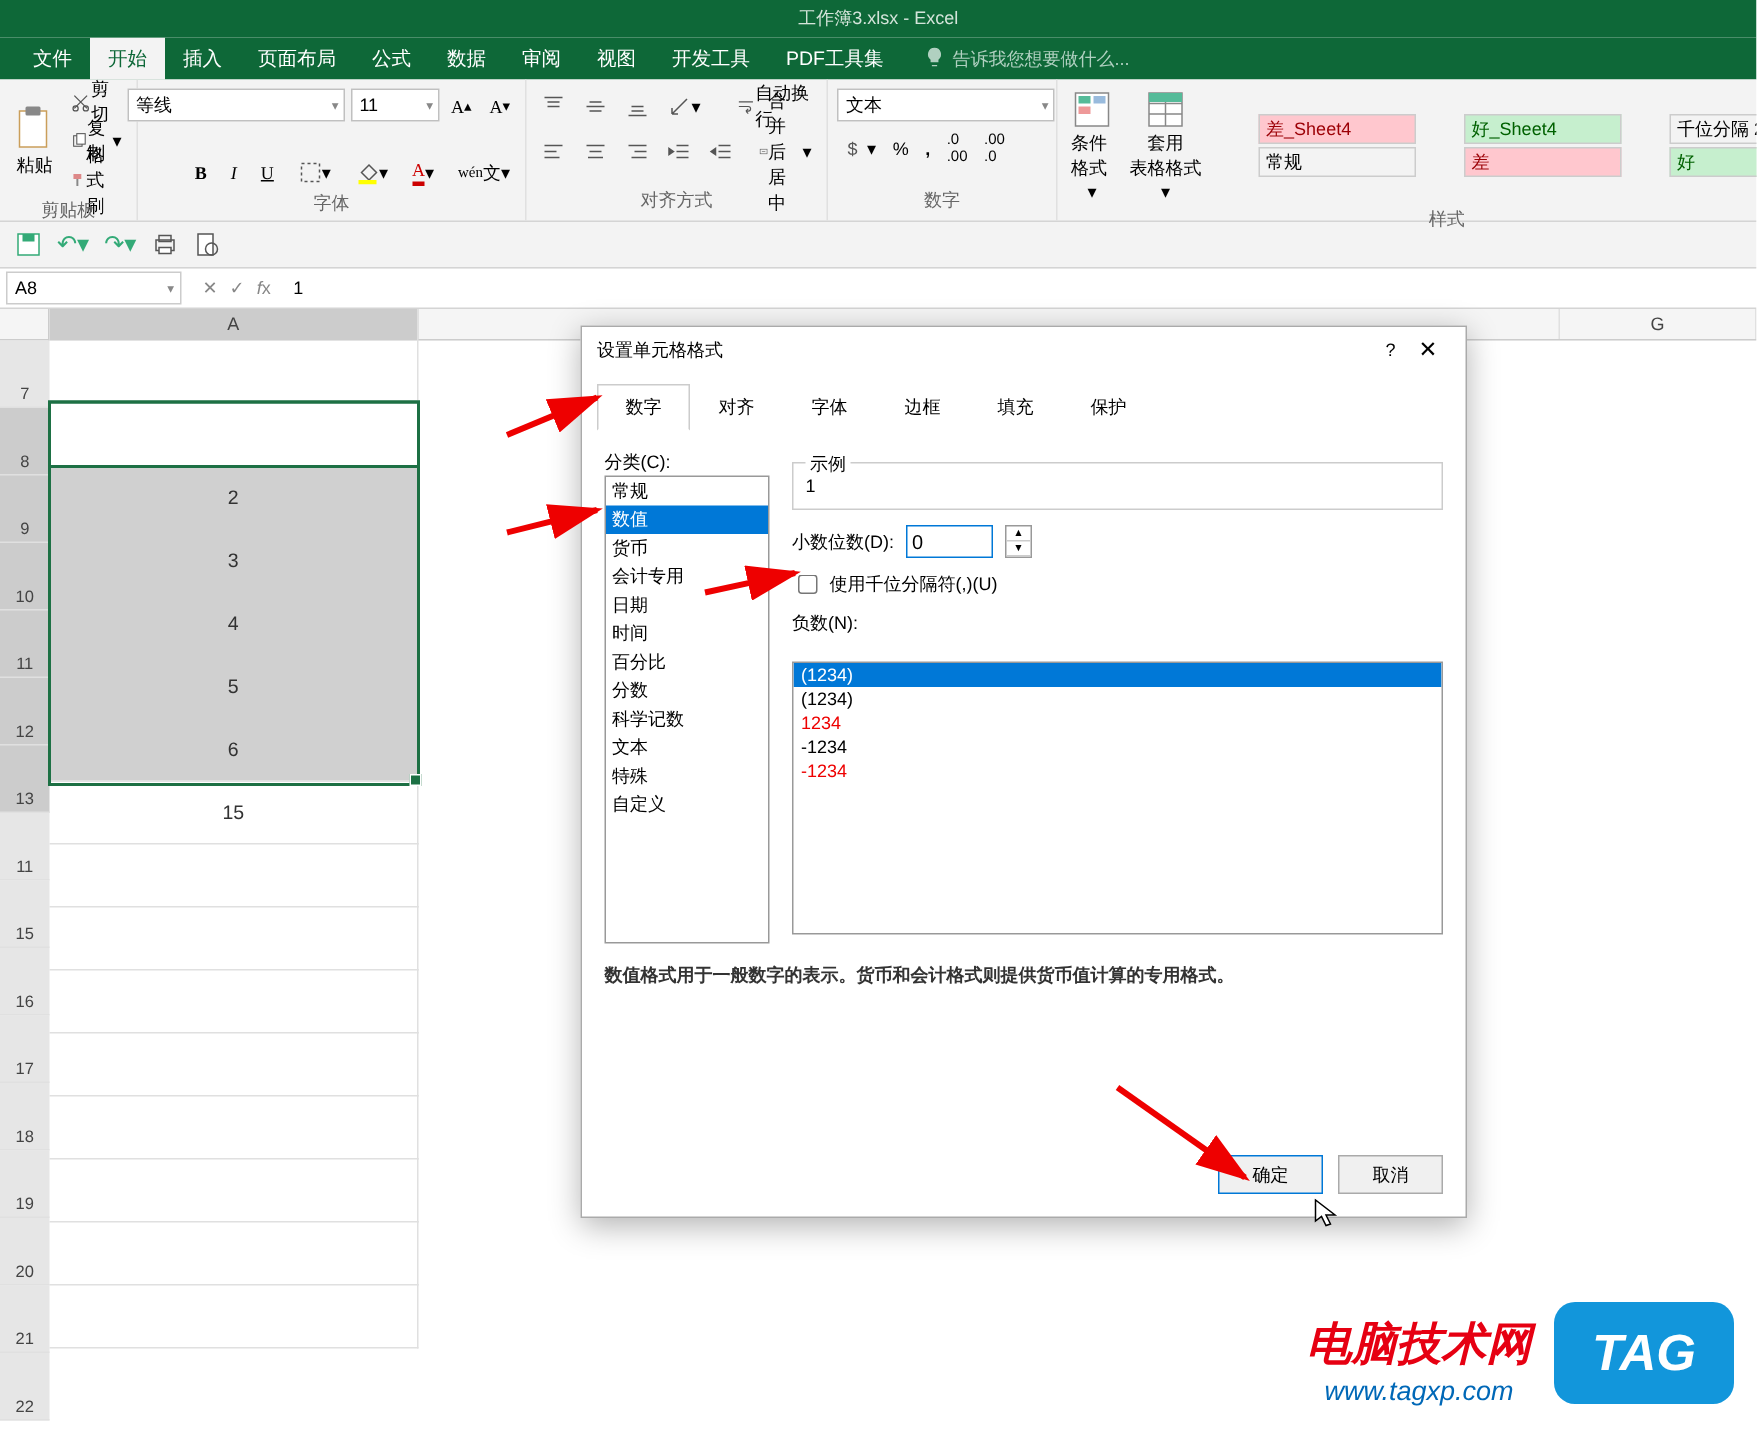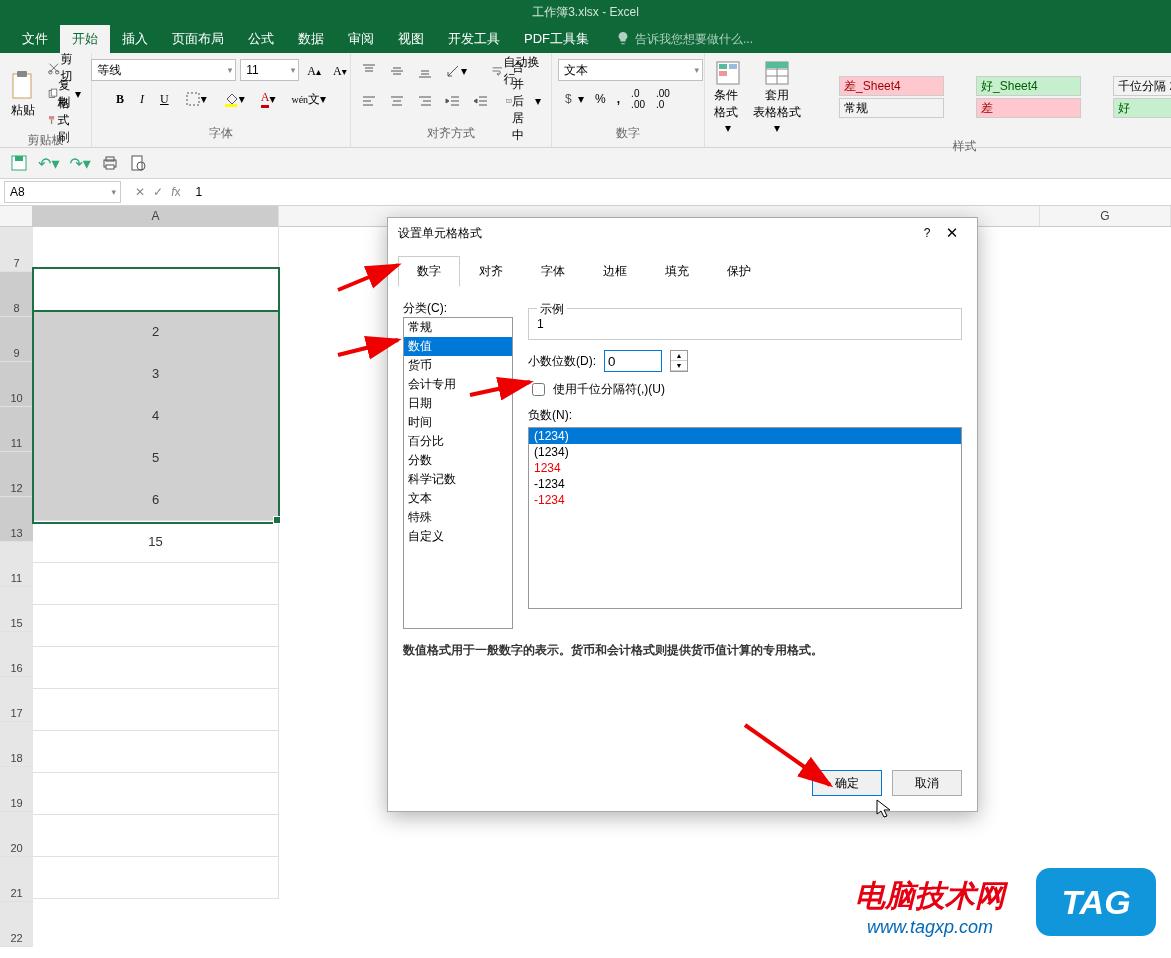--- a/index.html
+++ b/index.html
@@ -48,21 +48,21 @@
 .cat-item { padding:1px 4px; cursor:pointer; font-size:12px;}
 .cat-item.selected { background:#0078d7; color:#fff;}
 .right-panel { flex:1;}
 .sample-box { border:1px solid #ccc; padding:8px; margin-bottom:10px; position:relative; margin-top:8px;}
 .sample-label { position:absolute; top:-8px; left:8px; background:#fff; padding:0 3px; font-size:12px;}
 .decimal-row { display:flex; align-items:center; gap:8px; margin:8px 0;}
 .decimal-input { border:1px solid #0078d7; width:50px; height:20px; padding:0 3px;}
 .spinner { display:flex; flex-direction:column; border:1px solid #999; width:16px;}
 .spinner div { height:9px; font-size:7px; text-align:center; cursor:pointer; line-height:9px; border-bottom:1px solid #ccc;}
 .checkbox-row { display:flex; align-items:center; gap:5px; margin:8px 0;}
-.neg-listbox { border:1px solid #999; height:180px; overflow-y:scroll; margin-top:3px;}
+.neg-listbox { border:1px solid #999; height:180px; overflow-y:scroll; margin-top:17px;}
 .neg-item { padding:1px 5px; font-size:12px; cursor:pointer;}
 .neg-item.selected { background:#0078d7; color:#fff;}
 .dialog-desc { padding:0 15px; font-size:12px; color:#333;font-weight:bold;}
 .dialog-buttons { position:absolute; bottom:15px; right:15px; display:flex; gap:10px;}
 .dialog-btn { width:70px; height:26px; border:1px solid #aaa; background:#f0f0f0; cursor:pointer; font-size:12px;}
 .dialog-btn.primary { border:1px solid #0078d7;}
 
 .red-arrow { position:absolute; z-index:200; pointer-events:none;}
 
 .watermark { position:absolute; right:20px; bottom:20px; z-index:300; text-align:center;}
@@ -129,21 +129,21 @@
               <path d="M6 7h2v7H6z" fill="#888"></path>
             </svg>
             <span>格式刷</span>
           </div>
       </div>
     </div>
     <div class="ribbon-label">剪贴板</div>
   </div>
 
   <div class="ribbon-group" style="width:246px">
-    <div class="ribbon-content" style="flex-direction:column;align-items:center;gap:4px;padding-top:3px">
+    <div class="ribbon-content" style="flex-direction:column;align-items:flex-end;gap:20px;padding-top:3px">
       <div style="display:flex;gap:4px">
         <div class="combo" style="width:120px">等线</div>
         <div class="combo" style="width:34px">11</div>
         <div class="small-btn" style="font-family:serif">A<sup>▴</sup></div>
         <div class="small-btn" style="font-family:serif">A<sup>▾</sup></div>
       </div>
       <div style="display:flex;gap:8px;align-items:center">
         <div class="small-btn" style="font-weight:bold;font-family:serif">B</div>
         <div class="small-btn" style="font-style:italic;font-family:serif">I</div>
         <div class="small-btn" style="text-decoration:underline;font-family:serif">U</div>
@@ -443,16 +443,16 @@
   </svg>
 <svg class="red-arrow" style="left:740px;top:720px" width="100" height="80">
     <line x1="5" y1="5" x2="90" y2="65" stroke="#e00" stroke-width="4" marker-end="url(#ah1)"></line>
   </svg>
 
 <svg class="cursor-img" style="left:876px;top:799px" width="16" height="20">
     <path d="M1 1L1 15L5 12L8 18L11 17L8 11L14 11z" fill="#fff" stroke="#000"></path>
   </svg>
 
 <div class="tag-badge">TAG</div>
-<div class="watermark" style="right:166px">
+<div class="watermark" style="right:150px">
   <div class="l1">电脑技术网</div>
   <div class="l2">www.tagxp.com</div>
 </div>
 
 </body></html>

